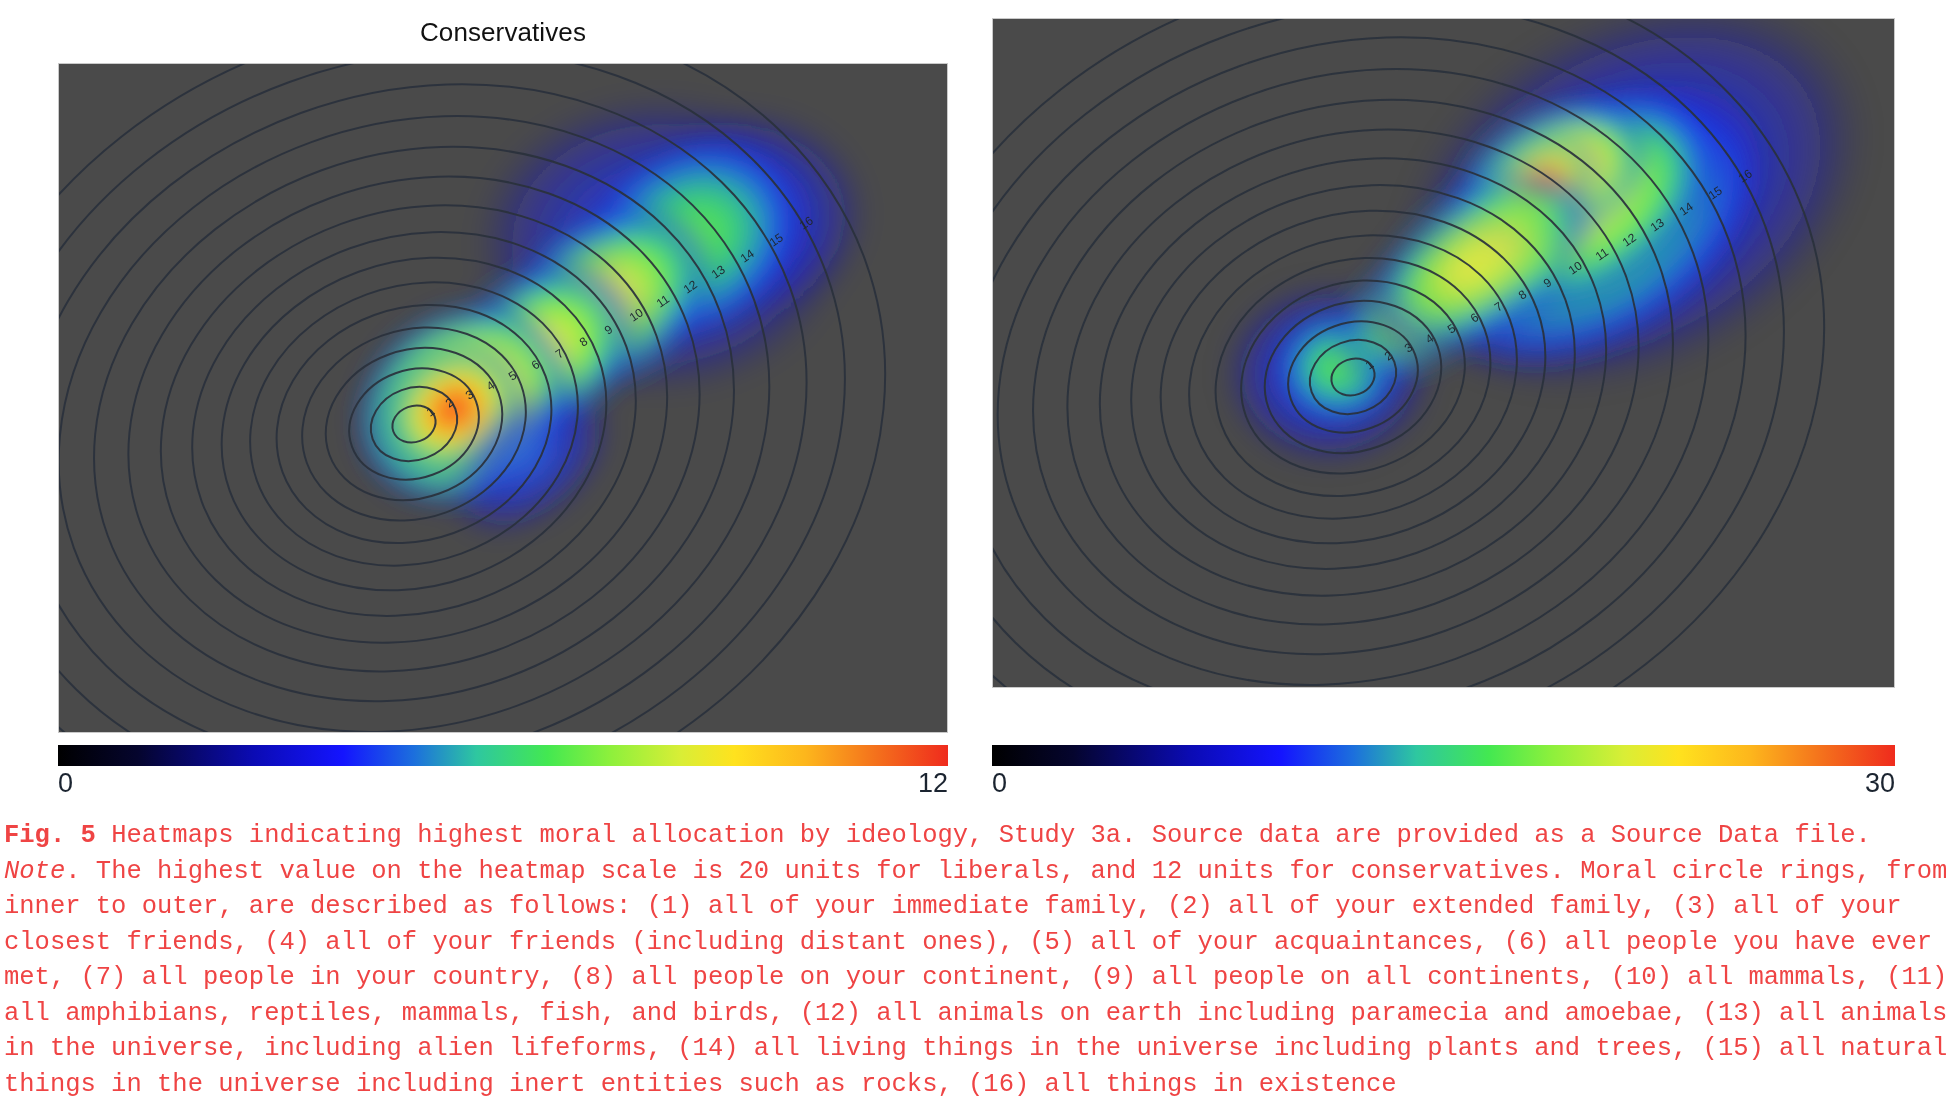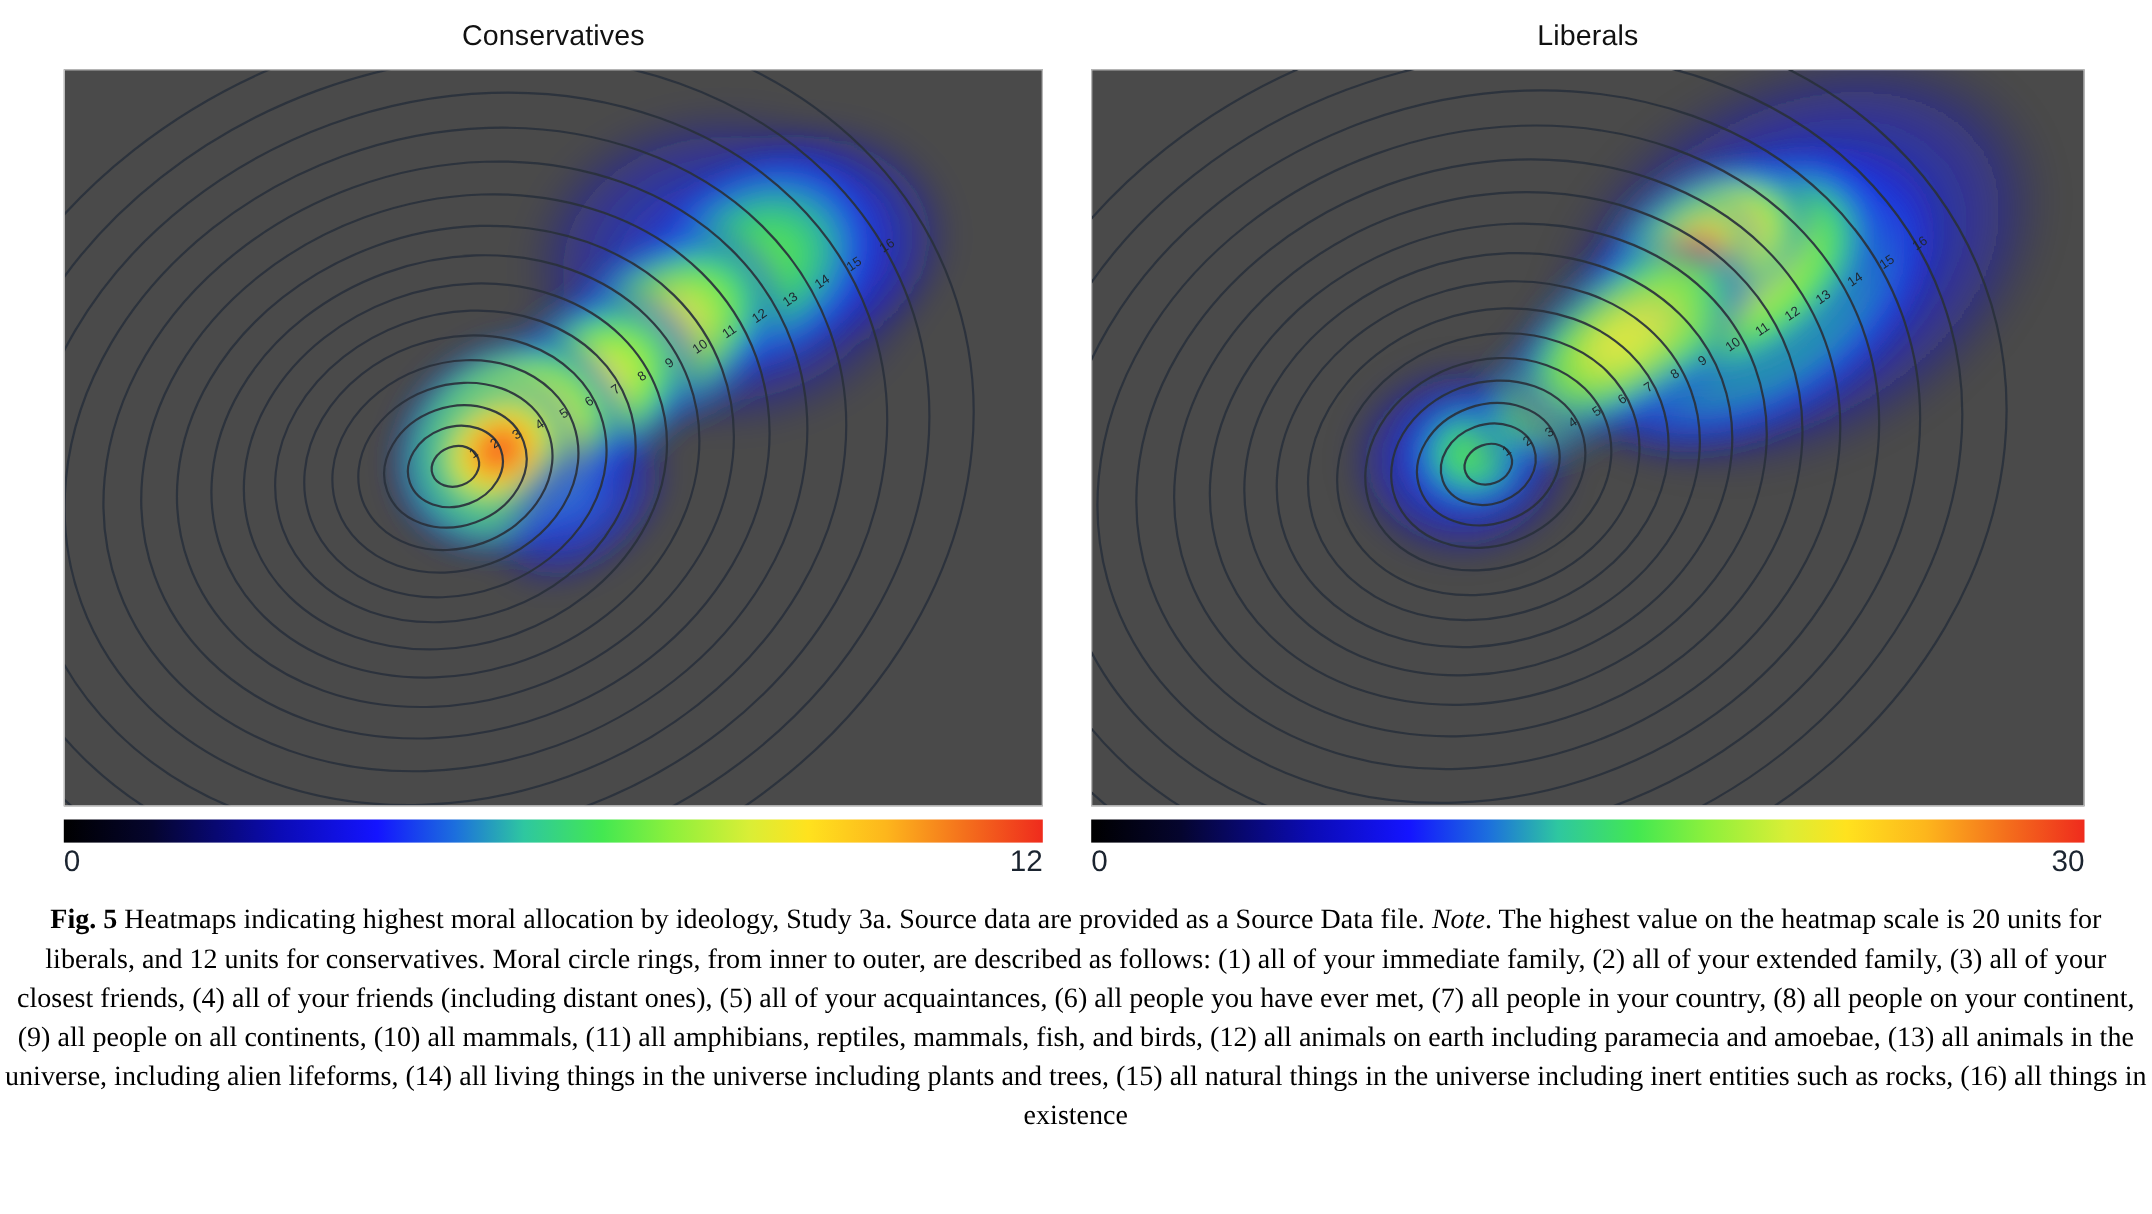--- a/index.html
+++ b/index.html
@@ -94,25 +94,25 @@
   }
   .cbar-min { left: 0; }
   .cbar-max { right: 0; }
 
   
   #caption {
     position: absolute;
     left: 4px;
     top: 818px;
     width: 1948px;
-    font-family: Liberation Serif, serif;
+    font-family: Liberation Mono, monospace;
     font-size: 25.5px;
     line-height: 35.5px;
-    color: #000000;
-    text-align: center;
+    color: #ef4444;
+    text-align: left;
   }
   #caption .fig-label { font-weight: bold; }
   #caption .note-em { font-style: italic; }
 </style>
 </head>
 <body>
 
 <div id="figure">
 
   <div class="panel-wrap" id="panel-left-wrap">
@@ -217,21 +217,20 @@
           <text x="656" y="215" transform="rotate(-34 656 215)">13</text>
           <text x="685" y="199" transform="rotate(-34 685 199)">14</text>
           <text x="714" y="183" transform="rotate(-34 714 183)">15</text>
           <text x="744" y="166" transform="rotate(-34 744 166)">16</text>
         </g>
       </svg>
     </div>
   </div>
 
   <div class="panel-wrap" id="panel-right-wrap">
-    <div class="panel-title">Liberals</div>
 
     <div class="plot" id="plot-right">
       <svg width="901" height="668" viewBox="0 0 901 668">
         <defs>
           <radialGradient id="lHot" cx="50%" cy="50%" r="50%">
             <stop offset="0%" stop-color="#ef2c1e" stop-opacity="1"></stop>
             <stop offset="20%" stop-color="#f5541f" stop-opacity="1"></stop>
             <stop offset="36%" stop-color="#fca41d" stop-opacity="1"></stop>
             <stop offset="52%" stop-color="#f6e53c" stop-opacity="1"></stop>
             <stop offset="66%" stop-color="#93ee44" stop-opacity=".97"></stop>

